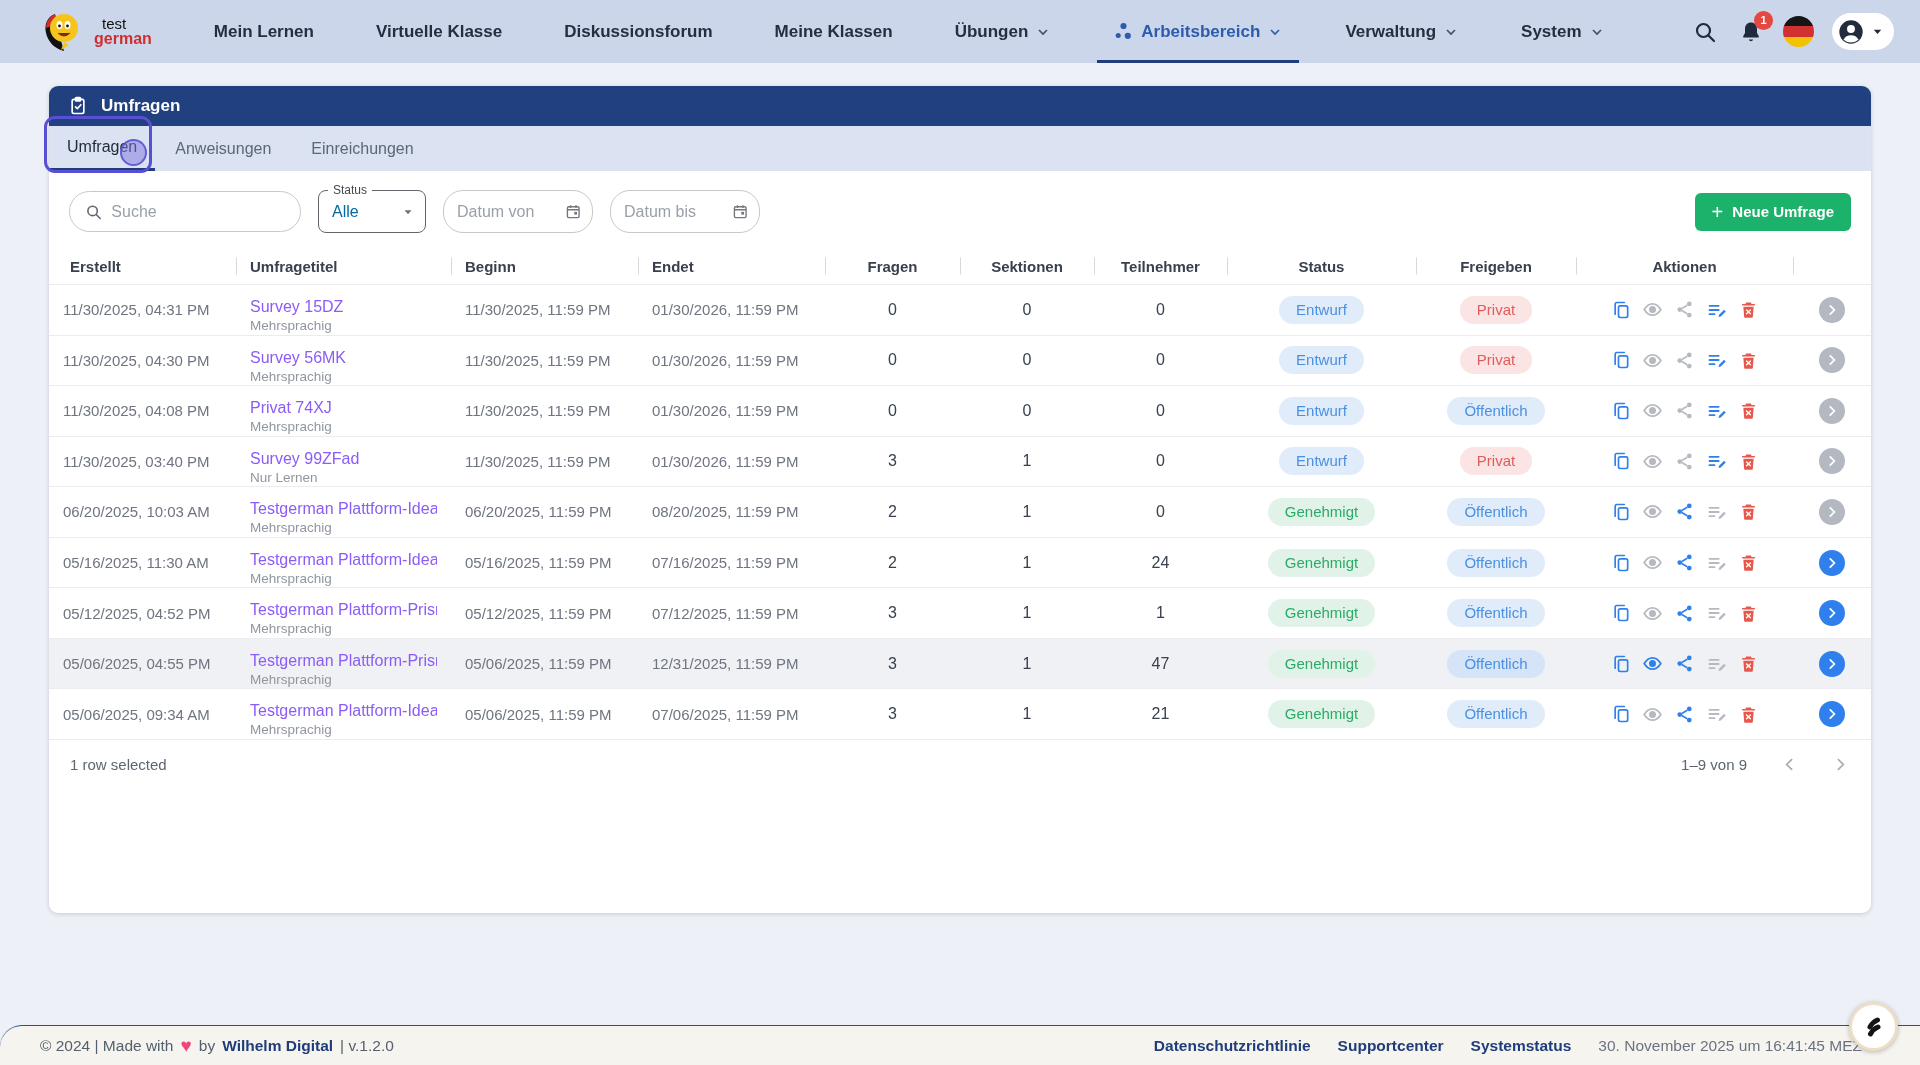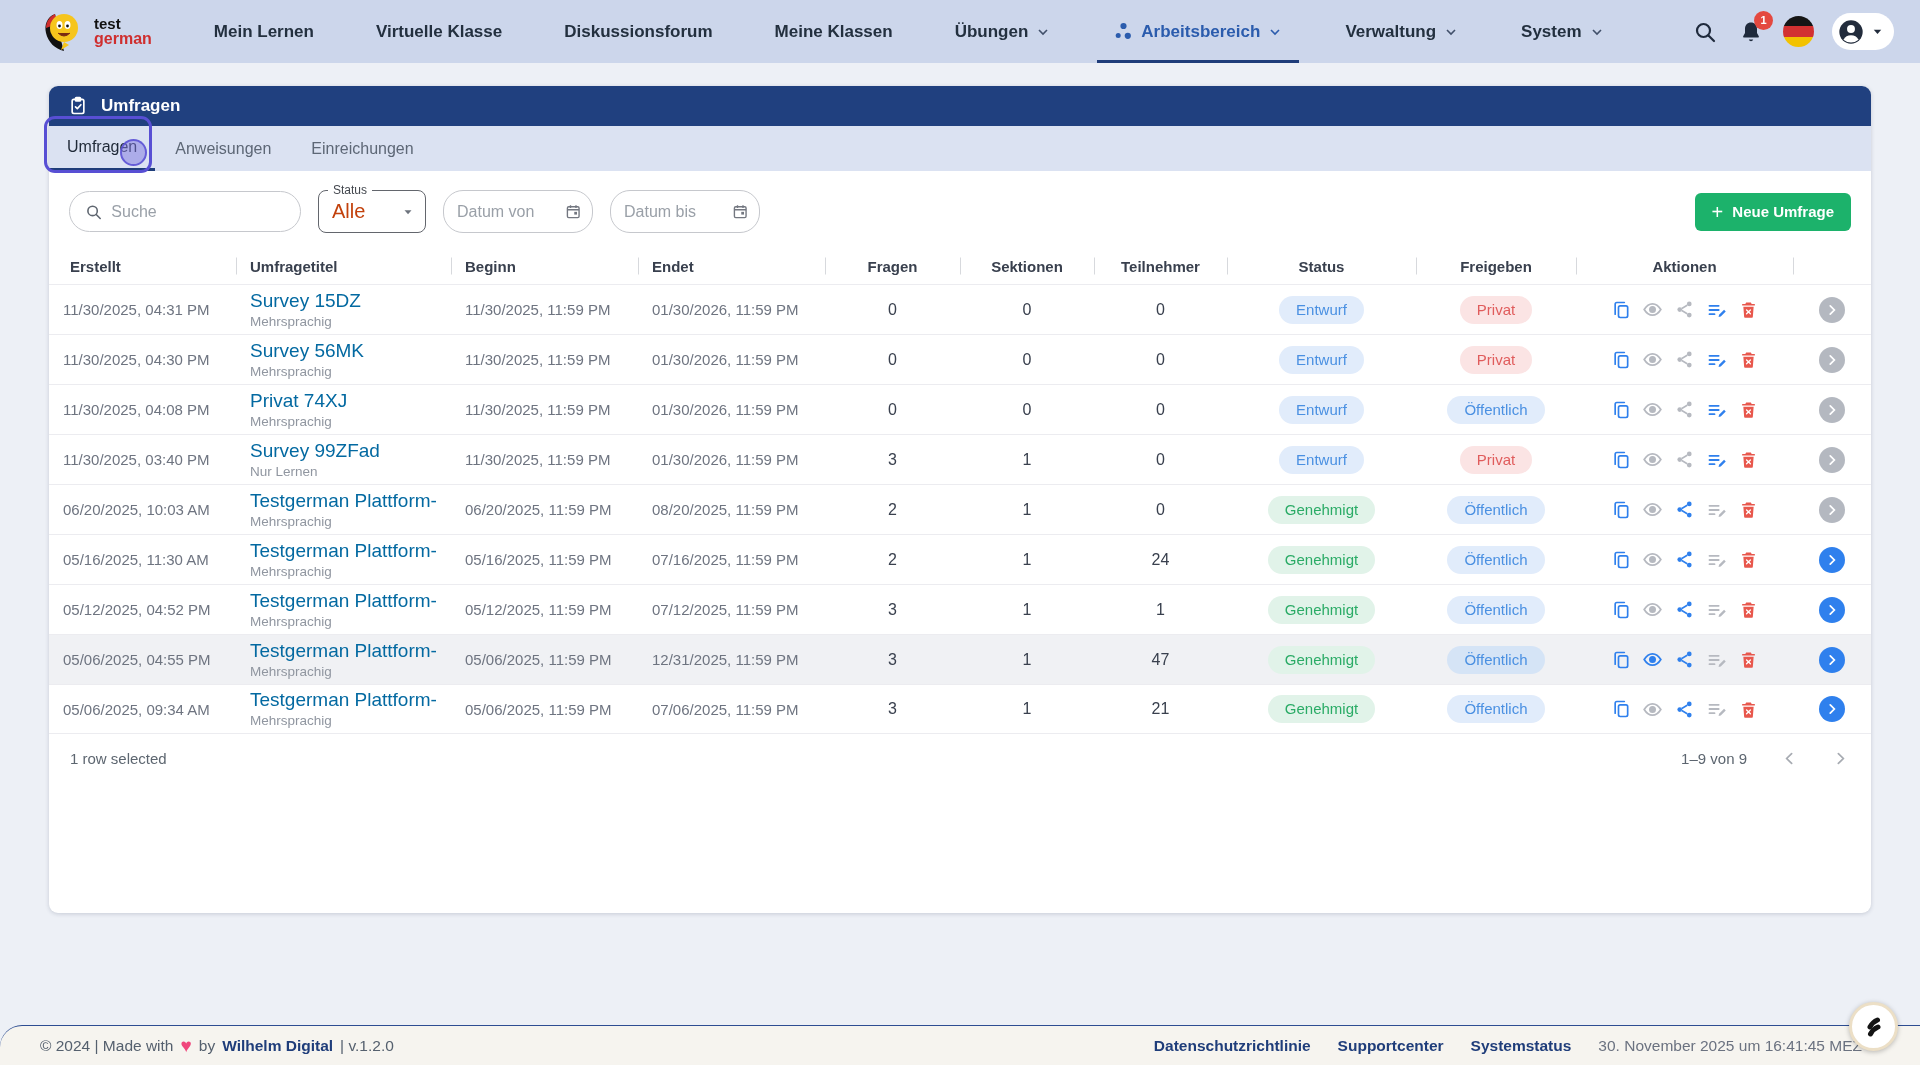--- a/index.html
+++ b/index.html
@@ -13,21 +13,21 @@
   }
 
   
   .topnav {
     height: 63px; background: #ccd6eb;
     display: flex; align-items: center;
     padding: 0 26px 0 40px; position: relative;
   }
   .logo { display:flex; align-items:center; gap:8px; cursor:pointer; }
   .logo-text { line-height: 1; }
-  .logo-text .l1 { font-size: 15px; font-weight: bold; color: #111; display:block; }
+  .logo-text .l1 { font-size: 15px; font-weight: normal; color: #111; display:block;margin-left:8px; }
   .logo-text .l2 { font-size: 16px; font-weight: bold; color: #cf2e2e; display:block; }
   .nav-items { display:flex; align-items:center; gap:62px; margin-left:62px; height:100%; }
   .nav-item {
     display:flex; align-items:center; gap:7px; height:100%;
     font-size:17px; font-weight:bold; color:#23303f; position:relative; cursor:pointer;
     white-space:nowrap;
   }
   .nav-item.active { color:#2b5cad; }
   .nav-item.active::after {
     content:""; position:absolute; left:-16px; right:-16px; bottom:0; height:3px; background:#1f3d7a;
@@ -91,21 +91,21 @@
   .search-box input::placeholder, .date-box input::placeholder { color:#9aa0a8; }
   .status-select {
     width:108px; height:43px; border:1px solid #63666d; border-radius:8px;
     position:relative; display:flex; align-items:center; justify-content:space-between;
     padding:0 10px 0 13px; cursor:pointer;
   }
   .status-select .flabel {
     position:absolute; top:-8px; left:9px; background:#fff; padding:0 5px;
     font-size:12px; color:#43474e;
   }
-  .status-select .val { font-size:20px; color:#c2410c; }
+  .status-select .val { font-size:16px; color:#0369a1; }
   .date-box {
     width:150px; height:43px; border:1px solid #c6c8cd; border-radius:20px;
     display:flex; align-items:center; justify-content:space-between; padding:0 11px 0 13px;
   }
   .new-btn {
     margin-left:auto; height:38px; background:#1cb26b; border:none; border-radius:6px;
     color:#fff; font-family:inherit; font-weight:bold; font-size:15px;
     display:flex; align-items:center; gap:9px; padding:0 17px; cursor:pointer;
   }
   .new-btn .plus { font-size:20px; font-weight:normal; line-height:1; }
@@ -125,21 +125,21 @@
   .th.center { text-align:center; }
   .trow {
     display:grid; grid-template-columns: var(--cols);
     min-height:50px; align-items:center; border-top:1px solid #ececf0; cursor:pointer;
   }
   .trow:last-of-type { border-bottom:1px solid #ececf0; }
   .trow.selected { background:#f0f1f4; }
   .td { padding:0 14px; font-size:15px; color:#6e7480; white-space:nowrap; overflow:hidden; }
   .td:first-child { }
   .td.center { text-align:center; color:#39404e; font-size:16px; }
-  .title-main { font-size:19px; color:#0369a1; line-height:1.25; overflow:hidden; white-space:nowrap; }
+  .title-main { font-size:16px; color:#8b5cf6; line-height:1.25; overflow:hidden; white-space:nowrap;margin-top:12px; }
   .title-sub { font-size:13.5px; color:#9096a0; line-height:1.3; }
   .pill {
     display:inline-block; padding:5px 17px; border-radius:15px; font-size:15px; line-height:1.2;
   }
   .b-blue { background:#e1ecfb; color:#4a90e2; }
   .b-green { background:#e1f3e9; color:#2aab66; }
   .b-red { background:#fbe4e4; color:#e05c5c; }
   .trow.selected .b-blue { background:#d5e4f6; }
   .actions { display:flex; align-items:center; justify-content:center; gap:11px; }
   .aicon { width:21px; height:21px; display:flex; align-items:center; justify-content:center; cursor:pointer; }

